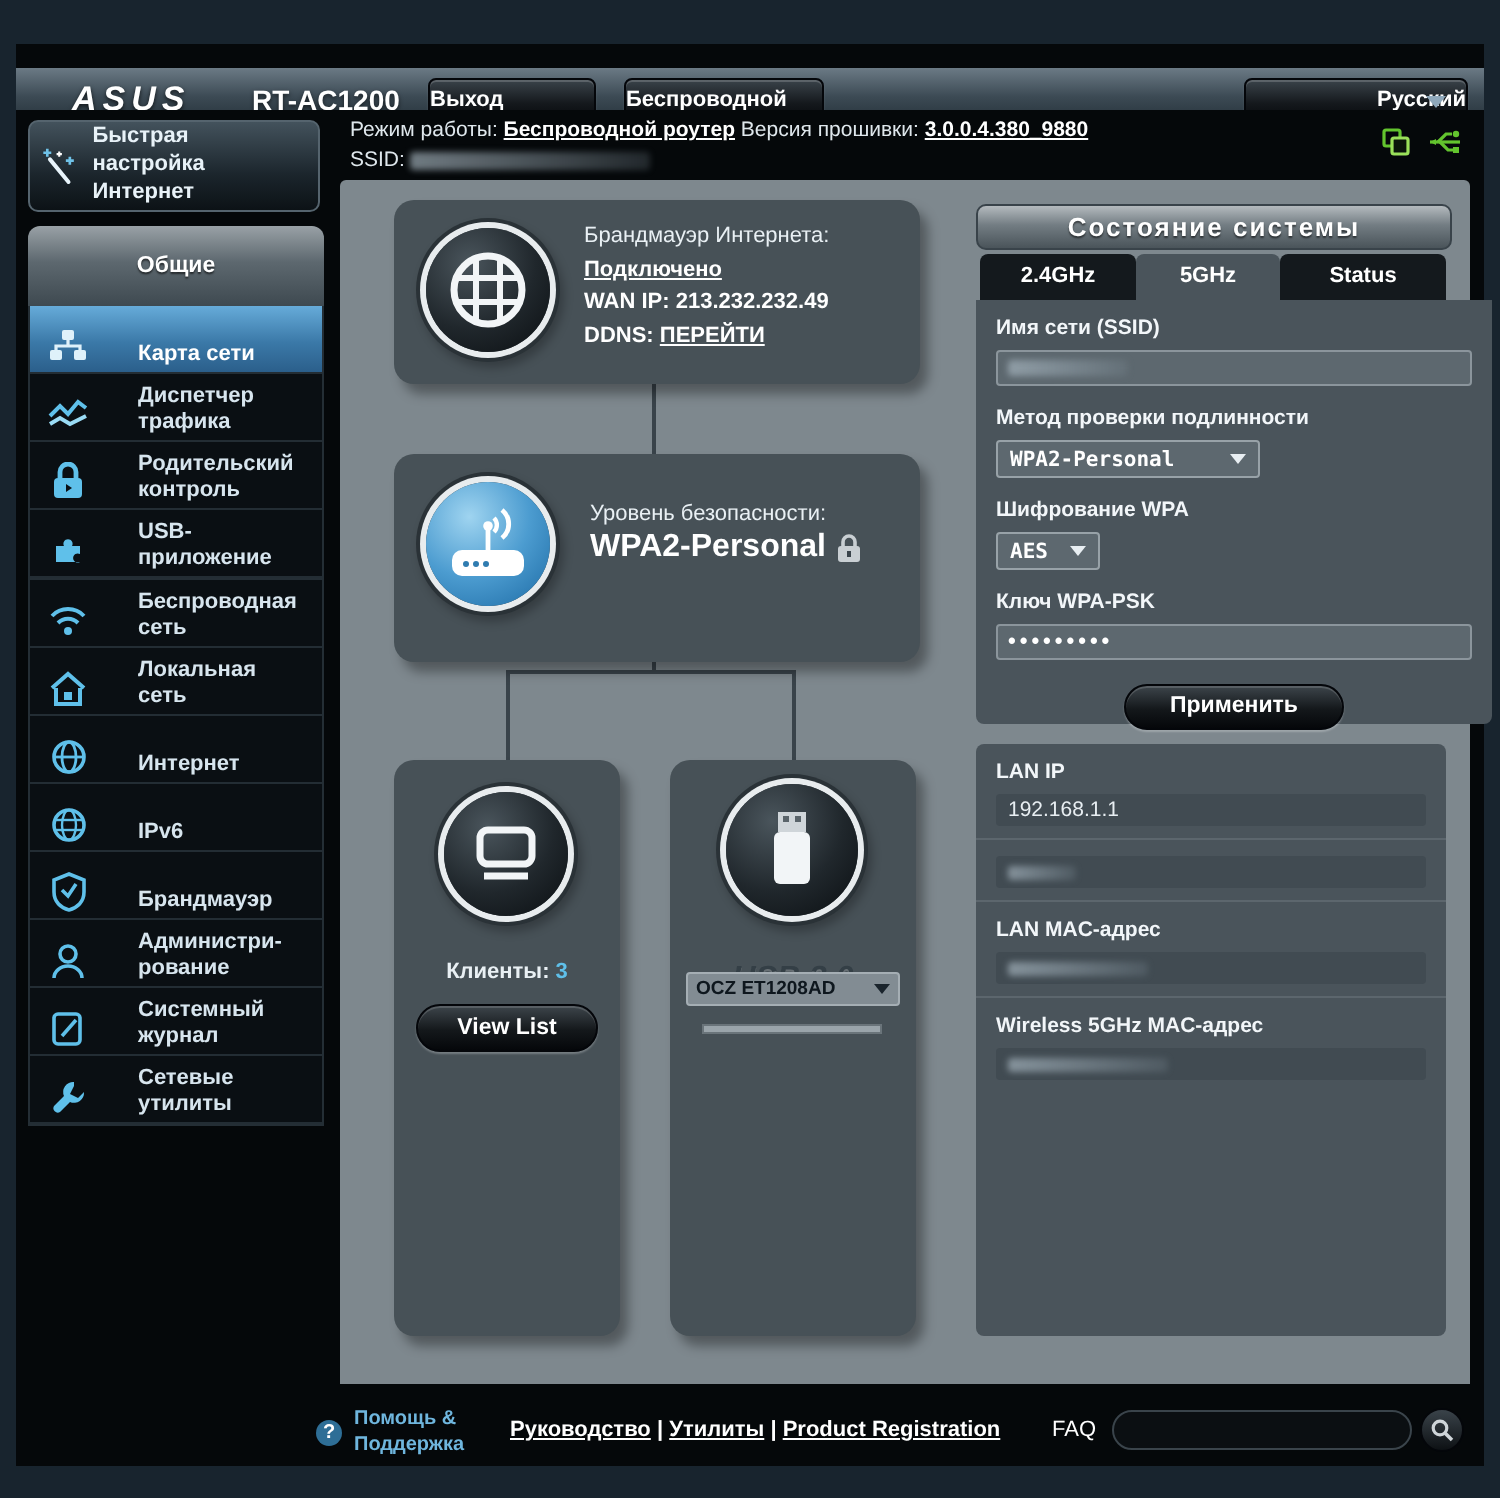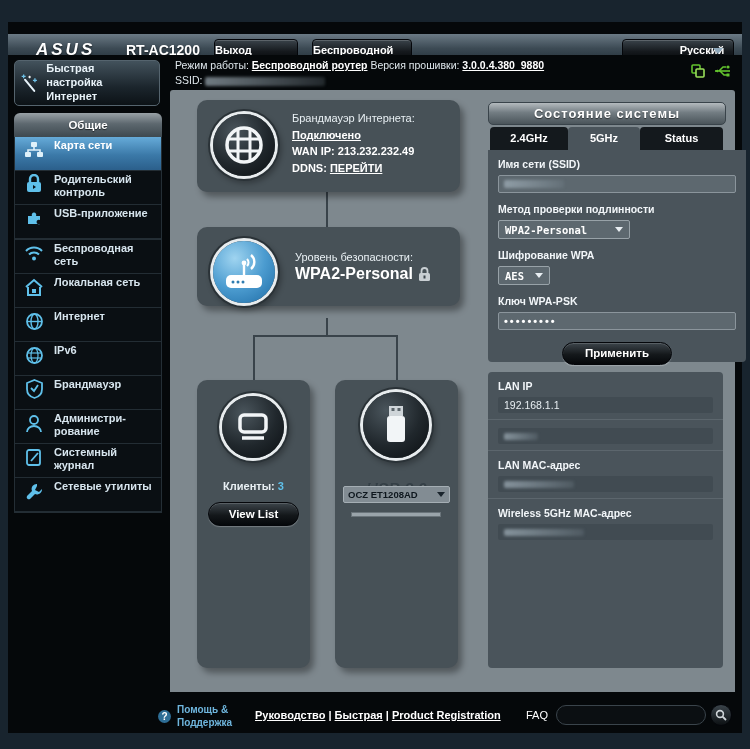--- a/index.html
+++ b/index.html
@@ -24,21 +24,21 @@
   .top-btn {
     position:absolute; top:5px; height:23px;
     background:linear-gradient(180deg,#3a434a 0%,#15191d 55%,#05070a 100%);
     border:1px solid #04060a; border-radius:4px;
     color:#fff; font-size:11px; font-weight:bold; line-height:21px;
     box-shadow:0 1px 1px rgba(255,255,255,.15), inset 0 1px 0 rgba(255,255,255,.18);
     cursor:pointer;
   }
   .btn-logout { left:206px; width:84px; }
   .btn-reboot { left:304px; width:100px; }
-  .btn-lang   { right:8px; width:112px; text-align:center; padding-left:48px; }
+  .btn-lang   { right:8px; width:112px; text-align:right; padding-left:48px; }
   .lang-caret { position:absolute; right:10px; top:8px; width:0; height:0; border-left:5px solid transparent; border-right:5px solid transparent; border-top:6px solid #8fa8bb; }
 
   
   .infobar { position:absolute; left:0; top:33px; width:734px; height:35px; background:#05080a; font-size:10.5px; color:#dfe7ec; }
   .infobar .row1 { position:absolute; left:167px; top:4px; white-space:nowrap; }
   .infobar .row2 { position:absolute; left:167px; top:19px; }
   .ulink { font-weight:bold; text-decoration:underline; color:#fff; cursor:pointer; }
   .smudge { display:inline-block; vertical-align:middle; height:9px; border-radius:2px;
     background:linear-gradient(90deg,rgba(170,185,195,.65),rgba(120,135,145,.25)); filter:blur(1.5px); }
   .status-icons { position:absolute; right:10px; top:8px; display:flex; gap:8px; }
@@ -46,44 +46,44 @@
   
   .sidebar { position:absolute; left:0; top:33px; width:160px; height:645px; background:#05080a; }
   .quick {
     position:absolute; left:6px; top:5px; width:146px; height:46px;
     background:linear-gradient(180deg,#43525c 0%,#1b252c 60%,#0c1216 100%);
     border:1px solid #55646e; border-radius:5px; cursor:pointer;
     display:flex; align-items:center; gap:8px; padding:4px 6px;
   }
   .quick .lbl { font-size:11px; font-weight:bold; color:#e8f2f8; line-height:1.25; }
   .group-hdr {
-    margin:0 6px; height:24px;
+    margin:0 6px; height:40px;
     background:linear-gradient(180deg,#99a1a6 0%,#5d686f 45%,#3e4950 100%);
     border-radius:6px 6px 0 0;
     font-size:11.5px; font-weight:bold; color:#fff; text-align:center; line-height:1.1;
     display:flex; align-items:center; justify-content:center;
     text-shadow:0 1px 1px rgba(0,0,0,.6); padding:2px 4px;
   }
   .g1 { margin-top:58px; }
   .g2 { margin-top:10px; }
   .nav { margin:0 6px; border:1px solid #242e35; border-top:none; }
   .nav-item {
-    display:flex; align-items:flex-start; gap:9px; padding:2px 8px; min-height:34px;
+    display:flex; align-items:flex-end; gap:24px; padding:2px 8px; min-height:34px;
     background:#0a0f13; border-bottom:1px solid #232d34; cursor:pointer;
   }
   .nav-item .lbl { font-size:11px; font-weight:bold; color:#d7e5ee; line-height:1.2; }
   .nav-item.active { background:linear-gradient(180deg,#66abd9 0%,#3b79a8 55%,#2b5f8b 100%); }
   .nav-item.active .lbl { color:#fff; }
   .nicon { flex:0 0 22px; height:22px; display:flex; align-items:center; justify-content:center; }
 
   
   .content { position:absolute; left:162px; top:68px; width:565px; height:602px; background:#7e888e; border-radius:3px 3px 0 0; }
   .card { position:absolute; background:#475157; border-radius:10px; box-shadow:4px 5px 6px rgba(0,0,0,.35); }
   .card-internet { left:27px; top:10px; width:263px; height:92px; }
-  .card-security { left:27px; top:137px; width:263px; height:79px; }
+  .card-security { left:27px; top:137px; width:263px; height:104px; }
   .card-clients  { left:27px; top:290px; width:113px; height:288px; }
   .card-usb      { left:165px; top:290px; width:123px; height:288px; }
   .cline { position:absolute; background:#39434a; }
 
   .big-icon { border-radius:50%; box-shadow:0 0 0 3px #e8ecee, 0 0 0 5px #2a3237, 2px 3px 5px 5px rgba(0,0,0,.25); }
   .dark-orb { background:radial-gradient(circle at 35% 28%,#4a555c 0%,#20272c 55%,#0a0e11 100%); }
   .blue-orb { background:radial-gradient(circle at 35% 28%,#9fd4f0 0%,#4c9cd0 50%,#1c6aa4 100%); }
 
   .inet-text { position:absolute; left:95px; top:10px; font-size:11px; line-height:1.5; color:#e9f0f4; }
   .inet-text .b { font-weight:bold; color:#fff; }
@@ -216,20 +216,29 @@
             <rect x="7" y="1" width="6" height="5" rx="1" fill="#dff1fa"></rect>
             <rect x="1" y="11" width="6" height="5" rx="1" fill="#dff1fa"></rect>
             <rect x="13" y="11" width="6" height="5" rx="1" fill="#dff1fa"></rect>
             <path d="M10 6 V9 M4 11 V9 H16 V11" stroke="#dff1fa" stroke-width="1.6" fill="none"></path>
           </svg>
         </span>
         <span class="lbl">Карта сети</span>
       </div>
       <div class="nav-item">
         <span class="nicon">
+          <svg width="20" height="18" viewBox="0 0 20 18">
+            <path d="M1 10 L6 5 L10 9 L15 3 L19 6" stroke="#5fc0ea" stroke-width="2" fill="none"></path>
+            <path d="M1 14 L6 11 L11 14 L19 10" stroke="#9adcf5" stroke-width="2" fill="none"></path>
+          </svg>
+        </span>
+        <span class="lbl">Диспетчер трафика</span>
+      </div>
+      <div class="nav-item">
+        <span class="nicon">
           <svg width="18" height="20" viewBox="0 0 18 20">
             <rect x="2" y="8" width="14" height="10" rx="2" fill="#5fc0ea"></rect>
             <path d="M5 8 V5 a4 4 0 0 1 8 0 V8" stroke="#5fc0ea" stroke-width="2.4" fill="none"></path>
             <path d="M8 11 L11 13 L8 15 Z" fill="#0a0f13"></path>
           </svg>
         </span>
         <span class="lbl">Родительский контроль</span>
       </div>
       <div class="nav-item">
         <span class="nicon">
@@ -469,21 +478,21 @@
   </div>
 
   <div class="bottombar">
     <div class="help-blk">
       <span class="help-q">?</span>
       <span style="max-width:80px;display:inline-block;">Помощь &amp; Поддержка</span>
     </div>
     <div class="foot-links">
       <span class="lnk">Руководство</span>
       <span>|</span>
-      <span class="lnk">Быстрая</span>
+      <span class="lnk">Утилиты</span>
       <span>|</span>
       <span class="lnk">Product Registration</span>
     </div>
     <div class="faq-lbl">FAQ</div>
     <div class="faq-pill"></div>
     <div class="mag-btn">
       <svg width="12" height="12" viewBox="0 0 12 12">
         <circle cx="5" cy="5" r="3.4" stroke="#cfd5d9" stroke-width="1.6" fill="none"></circle>
         <line x1="7.6" y1="7.6" x2="11" y2="11" stroke="#cfd5d9" stroke-width="1.8"></line>
       </svg>

